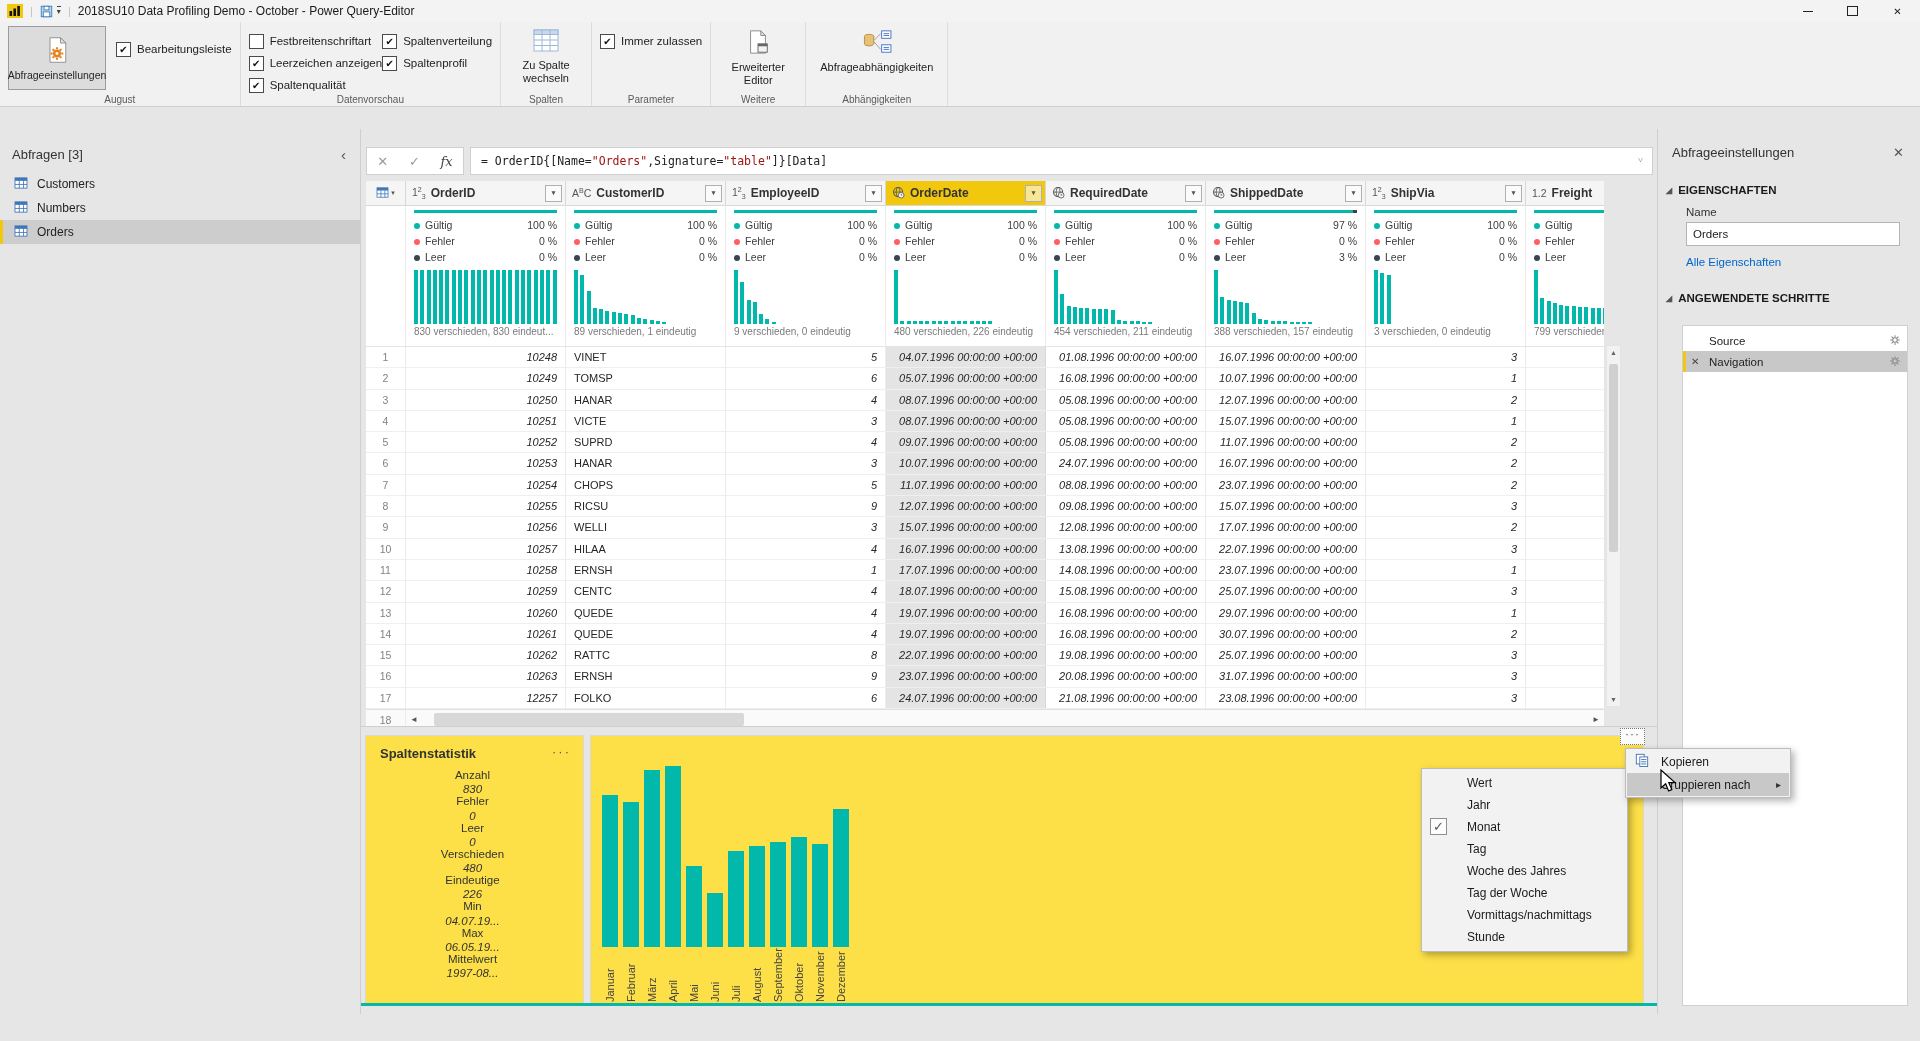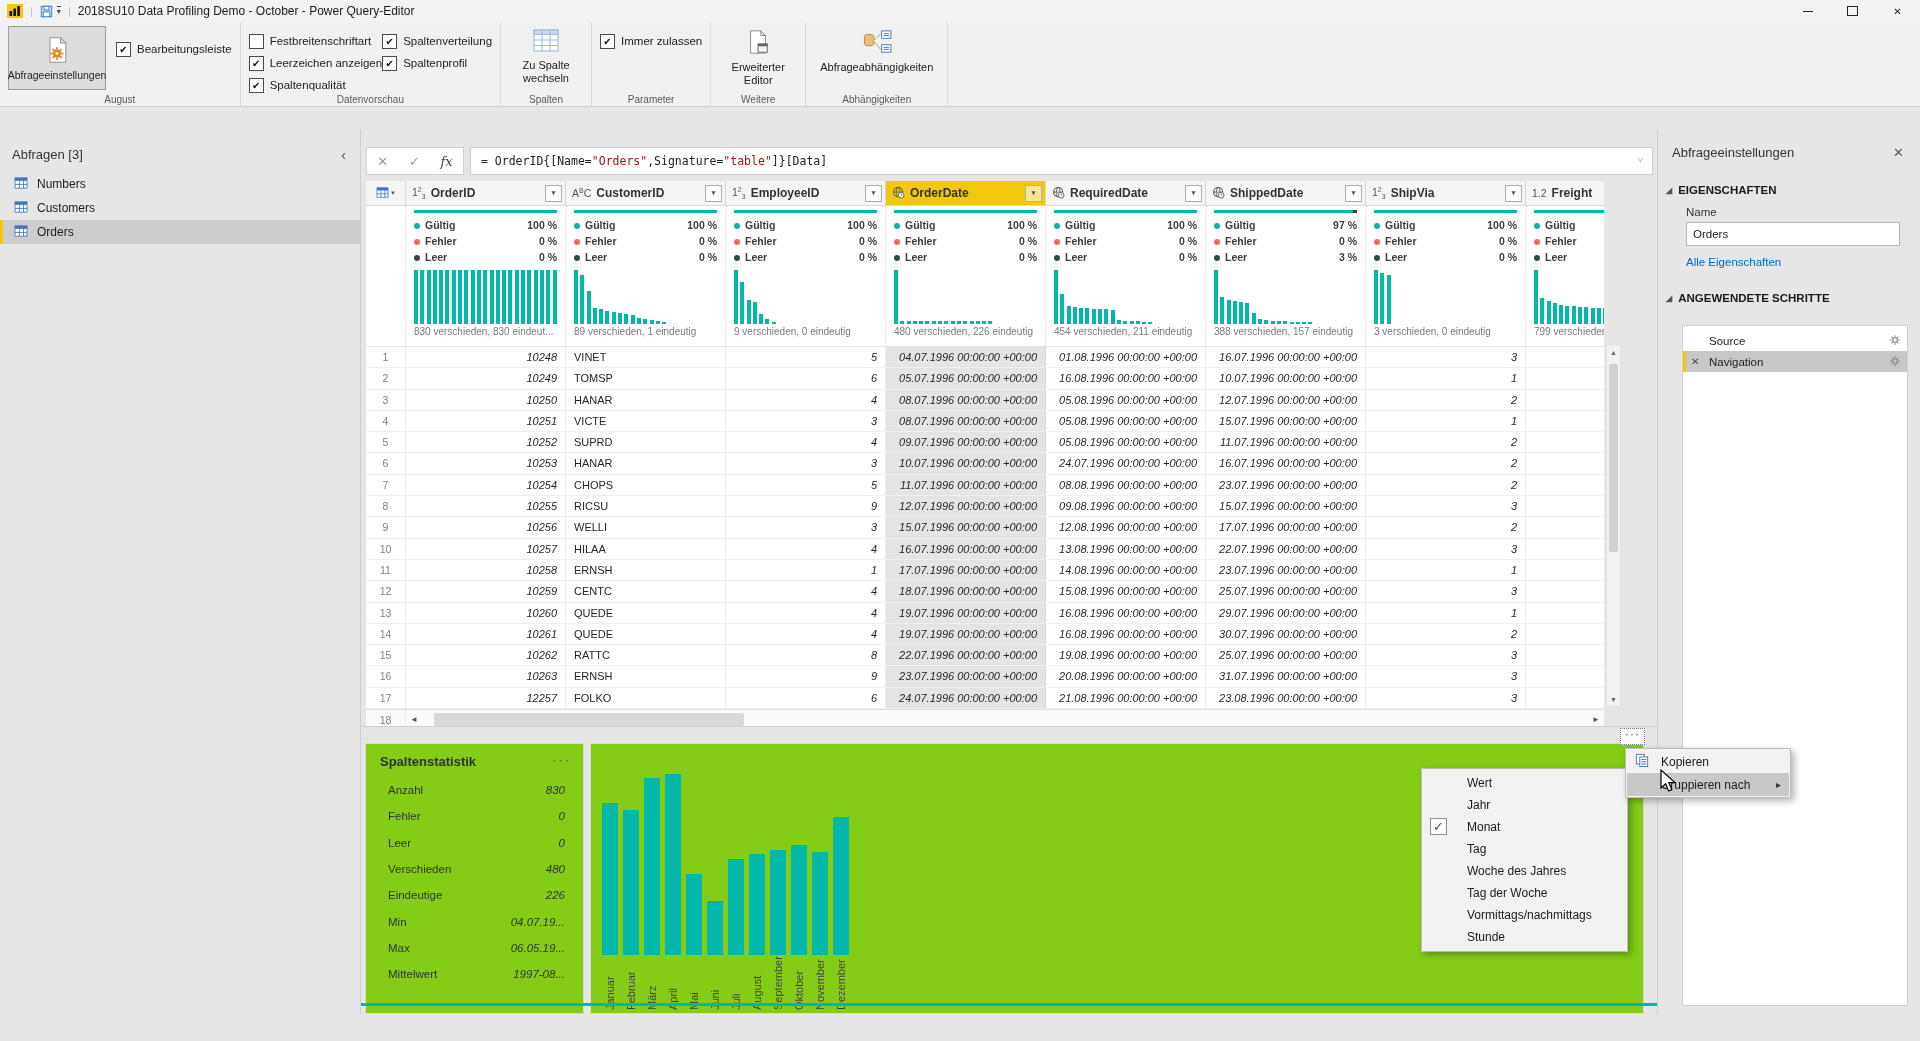--- a/index.html
+++ b/index.html
@@ -64,21 +64,21 @@
         justify-content:center;font-size:7px;color:#555;flex:0 0 15px;}
   .ti{font-size:10.5px;color:#555;font-weight:normal;white-space:nowrap;flex:0 0 auto;}
   .tsup{font-size:7px;vertical-align:4px;}
   .tsub{font-size:7px;vertical-align:-3px;}
   .qrow-band{display:flex;height:140px;border-bottom:1px solid #e4e4e4;}
   .qcorner{width:40px;flex:0 0 40px;border-right:1px solid #ececec;box-sizing:border-box;}
   .qcell{width:160px;flex:0 0 160px;border-right:1px solid #ececec;box-sizing:border-box;padding:4px 8px 0;}
   .qbar{height:3px;display:flex;margin-bottom:4px;}
   .qbar .v{background:#01b8aa;}
   .qbar .e{background:#374649;}
-  .qrow{display:flex;justify-content:space-between;align-items:center;font-size:10.5px;height:16px;color:#3c3c3c;font-weight:bold;}
+  .qrow{display:flex;justify-content:space-between;align-items:center;font-size:10.5px;height:16px;color:#3c3c3c;}
   .qdot{display:inline-block;width:6px;height:6px;border-radius:50%;margin-right:5px;}
   .hist{height:57px;display:flex;align-items:flex-end;gap:2.3px;margin-top:2px;}
   .hist .bar{width:4px;background:#01b8aa;flex:0 0 4px;}
   .distinct{font-size:10px;color:#7a7a7a;height:15px;line-height:16px;white-space:nowrap;overflow:hidden;}
   .drow{display:flex;height:21.3px;border-bottom:1px solid #efefef;box-sizing:border-box;}
   .gut{width:40px;flex:0 0 40px;text-align:center;color:#828282;font-size:10.5px;line-height:21px;border-right:1px solid #ececec;box-sizing:border-box;}
   .dcell{width:160px;flex:0 0 160px;box-sizing:border-box;border-right:1px solid #ececec;font-size:11px;line-height:20px;
          padding:0 8px;white-space:nowrap;overflow:hidden;color:#262626;}
   .dcell.r{text-align:right;}
   .dcell.num{font-style:italic;}
@@ -87,26 +87,26 @@
   .harrow{width:16px;text-align:center;font-size:8px;color:#555;flex:0 0 16px;}
   .htrack{flex:1;position:relative;height:100%;}
   .hthumb{position:absolute;left:12px;top:3px;width:310px;height:13px;background:#d8d8d8;border-radius:2px;}
   .vscroll{position:absolute;left:1245px;top:216px;width:15px;height:362px;background:#f2f2f2;border:1px solid #e4e4e4;box-sizing:border-box;}
   .vs-up,.vs-dn{position:absolute;left:0;right:0;text-align:center;font-size:7px;color:#666;}
   .vs-up{top:3px;} .vs-dn{bottom:3px;}
   .vthumb{position:absolute;left:2px;right:2px;top:18px;height:188px;background:#d0d0d0;border-radius:2px;}
   
   .bottom-pane{position:absolute;top:597px;left:0;right:0;height:283px;background:#e6e6e6;border-top:1px solid #cfcfcf;}
   .bp-accent{position:absolute;left:0;right:0;top:276px;height:3px;background:#01b8aa;}
-  .card{position:absolute;top:16px;background:#84cc16;border:1px solid #d8d8d8;box-sizing:border-box;}
+  .card{position:absolute;top:8px;background:#fde047;border:1px solid #d8d8d8;box-sizing:border-box;}
   .stats-card{left:4px;width:219px;height:271px;}
   .chart-card{left:229px;width:1054px;height:271px;}
   .card-title{font-size:13px;font-weight:bold;color:#333;padding:10px 14px 0;}
   .card-dots{position:absolute;right:12px;top:8px;color:#555;font-size:13px;letter-spacing:2px;}
-  .stat-row{display:flex;justify-content:space-between;padding:0 18px 0 22px;font-size:11.5px;height:26.3px;align-items:center;color:#333;}
+  .stat-row{display:flex;justify-content:space-between;padding:0 18px 0 14px;font-size:11.5px;height:26.3px;align-items:center;color:#333;flex-direction:column;}
   .stat-val{font-style:italic;}
   .chart-bars{position:absolute;left:11px;top:30px;height:181px;display:flex;align-items:flex-end;gap:5px;}
   .chart-bars .mbar{width:16px;background:#01b8aa;flex:0 0 16px;}
   .chart-labels{position:absolute;left:11px;top:214px;display:flex;gap:5px;}
   .mlabel-slot{width:16px;flex:0 0 16px;display:flex;justify-content:center;}
   .mlabel{writing-mode:vertical-rl;transform:rotate(180deg);font-size:11px;color:#444;height:52px;}
   
   .right-panel{width:262px;flex:0 0 262px;background:#e6e6e6;border-left:1px solid #cfcfcf;position:relative;}
   .rp-title{display:flex;justify-content:space-between;align-items:center;padding:16px 16px 0 14px;font-size:13px;color:#333;}
   .rp-close{color:#555;font-size:13px;}
@@ -306,31 +306,31 @@
       </div>
       <div id="sb-items">
           <div class="sb-item">
             <span><svg width="14" height="12" viewBox="0 0 16 14">
                 <rect x="1" y="1" width="14" height="12" fill="#fff" stroke="#3f76b5"></rect>
                 <rect x="1" y="1" width="14" height="3.5" fill="#3f76b5"></rect>
                 <line x1="6" y1="4.5" x2="6" y2="13" stroke="#3f76b5"></line>
                 <line x1="11" y1="4.5" x2="11" y2="13" stroke="#3f76b5"></line>
                 <line x1="1" y1="8.7" x2="15" y2="8.7" stroke="#3f76b5"></line>
               </svg></span>
-            <span>Numbers</span>
+            <span>Customers</span>
           </div>
           <div class="sb-item">
             <span><svg width="14" height="12" viewBox="0 0 16 14">
                 <rect x="1" y="1" width="14" height="12" fill="#fff" stroke="#3f76b5"></rect>
                 <rect x="1" y="1" width="14" height="3.5" fill="#3f76b5"></rect>
                 <line x1="6" y1="4.5" x2="6" y2="13" stroke="#3f76b5"></line>
                 <line x1="11" y1="4.5" x2="11" y2="13" stroke="#3f76b5"></line>
                 <line x1="1" y1="8.7" x2="15" y2="8.7" stroke="#3f76b5"></line>
               </svg></span>
-            <span>Customers</span>
+            <span>Numbers</span>
           </div>
           <div class="sb-item sel">
             <span><svg width="14" height="12" viewBox="0 0 16 14">
                 <rect x="1" y="1" width="14" height="12" fill="#fff" stroke="#3f76b5"></rect>
                 <rect x="1" y="1" width="14" height="3.5" fill="#3f76b5"></rect>
                 <line x1="6" y1="4.5" x2="6" y2="13" stroke="#3f76b5"></line>
                 <line x1="11" y1="4.5" x2="11" y2="13" stroke="#3f76b5"></line>
                 <line x1="1" y1="8.7" x2="15" y2="8.7" stroke="#3f76b5"></line>
               </svg></span>
             <span>Orders</span>

